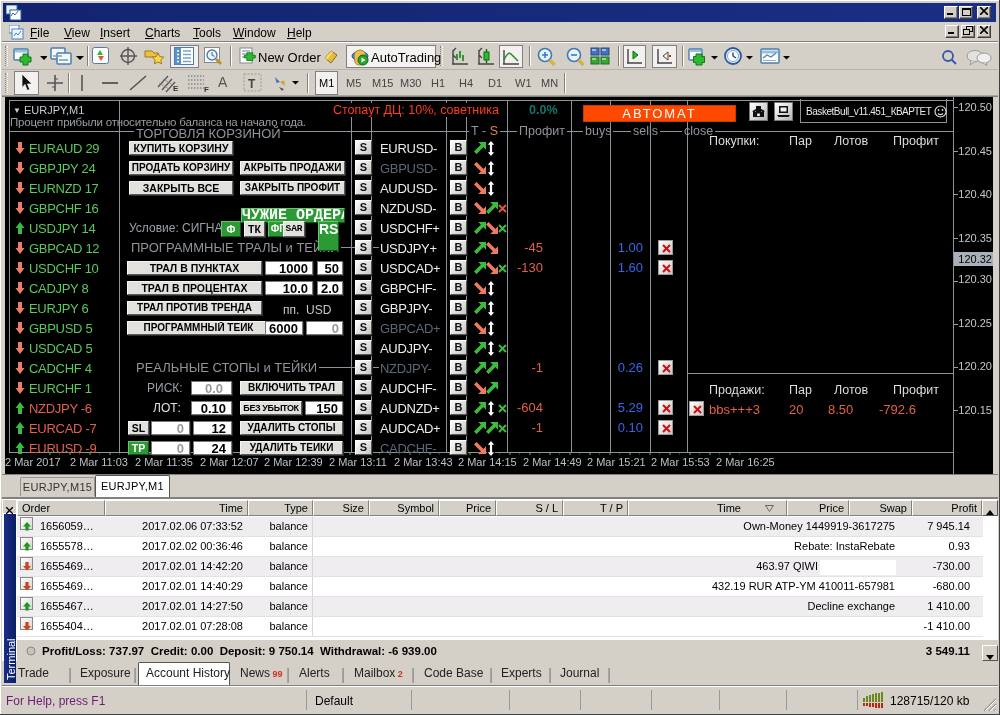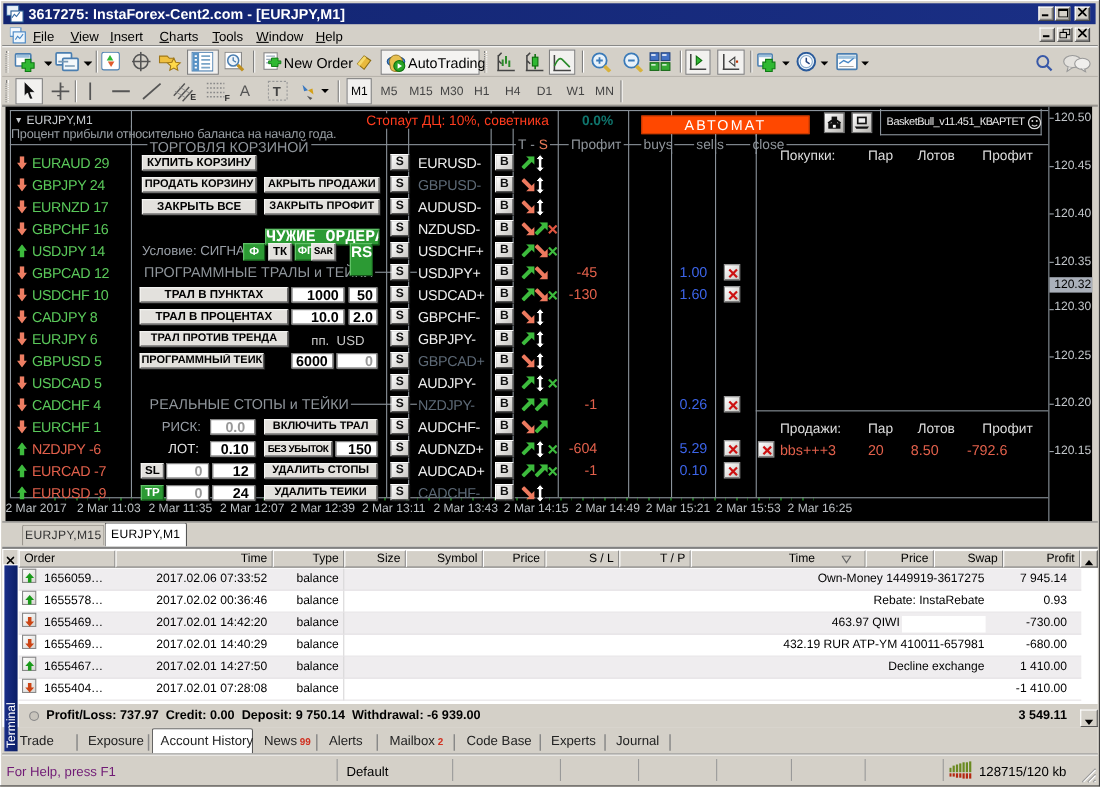--- a/index.html
+++ b/index.html
@@ -33,21 +33,20 @@
     <div class="a" style="left:0;top:0;width:1px;height:715px;background:#fff;z-index:9;"></div>
     <div class="a" style="left:999px;top:0;width:1px;height:715px;background:#404040;z-index:9;"></div>
     <div class="a" style="left:0;top:714px;width:1000px;height:1px;background:#404040;z-index:9;"></div>
 
 <div class="a" style="left:3px;top:3px;width:993px;height:19px;background:linear-gradient(90deg,#122470,#1a2f85);"></div>
 <svg class="a" style="left:6px;top:5px" width="16" height="16">
       <rect x="0" y="0" width="11" height="9" fill="#e8f0f8" stroke="#3a6ea5"></rect>
       <rect x="4" y="5" width="11" height="10" fill="#fff" stroke="#2a5e95"></rect>
       <path d="M5 11 l2 -3 l2 2 l3 -4" stroke="#3a6ea5" fill="none"></path>
     </svg>
-<div class="a" style="left:26px;top:5px;font-size:13px;font-weight:bold;color:#fff;">3617275: InstaForex-Cent2.com - [EURJPY,M1]</div>
 <div class="tbtn" style="left:944px;top:6px;"><svg width="8" height="7">
         <rect x="0" y="5" width="6" height="2" fill="#000"></rect>
       </svg></div>
 <div class="tbtn" style="left:959px;top:6px;"><svg width="9" height="9">
         <rect x="0.5" y="1.5" width="8" height="7" fill="none" stroke="#000"></rect>
         <rect x="0" y="1" width="9" height="2" fill="#000"></rect>
       </svg></div>
 <div class="tbtn" style="left:977px;top:6px;"><svg width="8" height="8">
         <path d="M0 0 L8 8 M8 0 L0 8" stroke="#000" stroke-width="1.6"></path>
       </svg></div>
@@ -464,21 +463,21 @@
 <div class="btn3d" style="left:283px;top:221px;width:22px;height:16px;line-height:14px;font-size:9.5px;font-family:Liberation Mono, monospace;">SAR</div>
 <div class="gbtn" style="left:318px;top:221px;width:21px;height:30px;line-height:14px;font-size:14px;">RSI</div>
 <div class="btn3d" style="left:127px;top:261px;width:135px;height:14px;line-height:12px;font-size:10.5px;">ТРАЛ В ПУНКТАХ</div>
 <div class="inp" style="left:265px;top:261px;width:48px;height:14px;line-height:13px;padding-right:4px;">1000</div>
 <div class="inp" style="left:317px;top:261px;width:26px;height:14px;line-height:13px;padding-right:3px;">50</div>
 <div class="btn3d" style="left:127px;top:281px;width:135px;height:14px;line-height:12px;font-size:10.5px;">ТРАЛ В ПРОЦЕНТАХ</div>
 <div class="inp" style="left:265px;top:281px;width:48px;height:14px;line-height:13px;padding-right:4px;">10.0</div>
 <div class="inp" style="left:317px;top:281px;width:26px;height:14px;line-height:13px;padding-right:3px;">2.0</div>
 <div class="btn3d" style="left:127px;top:301px;width:135px;height:14px;line-height:12px;font-size:10px;">ТРАЛ ПРОТИВ ТРЕНДА</div>
 <div class="a" style="left:283px;top:303px;font-size:12px;color:#c8c8c8;">пп.&nbsp; USD</div>
-<div class="btn3d" style="left:127px;top:321px;width:113px;height:14px;line-height:12px;font-size:10px;">ПРОГРАММНЫЙ ТЕИК</div>
+<div class="btn3d" style="left:127px;top:321px;width:143px;height:14px;line-height:12px;font-size:10px;">ПРОГРАММНЫЙ ТЕИК</div>
 <div class="inp" style="left:265px;top:321px;width:38px;height:14px;line-height:13px;padding-right:4px;">6000</div>
 <div class="inp" style="left:306px;top:321px;width:37px;height:14px;line-height:13px;padding-right:3px;color:#999;">0</div>
 <div class="a grey" style="left:147px;top:381px;font-size:12px;color:#9aa0a8;">РИСК:</div>
 <div class="inp" style="left:191px;top:381px;width:41px;height:14px;line-height:13px;padding-right:8px;color:#999;">0.0</div>
 <div class="btn3d" style="left:240px;top:381px;width:103px;height:14px;line-height:12px;font-size:10px;">ВКЛЮЧИТЬ ТРАЛ</div>
 <div class="a" style="left:153px;top:401px;font-size:12px;color:#e2e2e2;">ЛОТ:</div>
 <div class="inp" style="left:191px;top:401px;width:41px;height:14px;line-height:13px;padding-right:5px;">0.10</div>
 <div class="btn3d" style="left:240px;top:401px;width:62px;height:14px;line-height:12px;font-size:9px;letter-spacing:-0.4px;">БЕЗ УБЫТОК</div>
 <div class="inp" style="left:305px;top:401px;width:38px;height:14px;line-height:13px;padding-right:4px;">150</div>
 <div class="btn3d" style="left:128px;top:421px;width:21px;height:14px;line-height:12px;font-size:10.5px;">SL</div>

